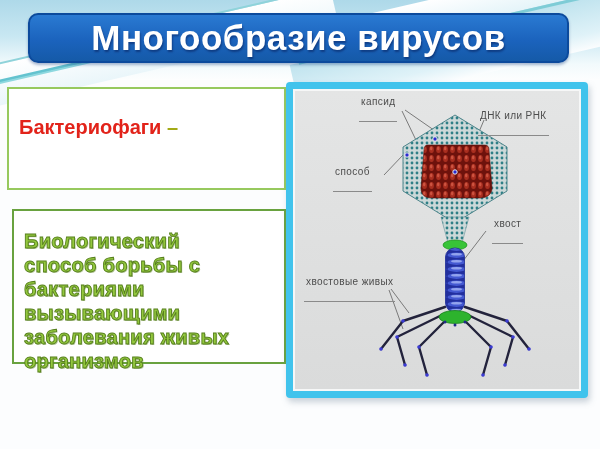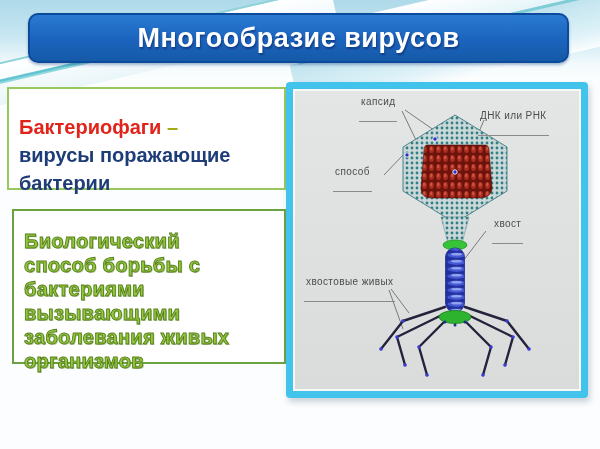--- a/index.html
+++ b/index.html
@@ -33,21 +33,21 @@
   }
   
   .banner{
     position:absolute;left:28px;top:13px;width:541px;height:50px;
     background:linear-gradient(180deg,#2a7ad2 0%,#1b63bd 55%,#155aa8 100%);
     border:2px solid #0c4a9c;border-radius:10px;
     box-shadow:0 2px 3px rgba(10,50,120,.35);
     display:flex;align-items:center;justify-content:center;
   }
   .banner-title{
-    color:#ffffff;font-size:27px;font-weight:bold;letter-spacing:.5px;
+    color:#ffffff;font-size:35px;font-weight:bold;letter-spacing:.5px;
     text-shadow:1px 2px 2px rgba(0,10,60,.4);
   }
   
   .def-box{
     position:absolute;left:7px;top:87px;width:279px;height:103px;
     background:#ffffff;border:2px solid #97c95e;padding:24px 10px;
     font-weight:bold;font-size:20px;line-height:28px;
   }
   .term-red{color:#e2231a;}
   .term-dash{color:#a3aa16;}
@@ -98,22 +98,20 @@
   <div class="ribbon teal-line-2"></div>
   <div class="ribbon ribbon-blue-right"></div>
   <div class="ribbon ribbon-white-right"></div>
 
   <div class="banner">
     <span class="banner-title">Многообразие вирусов</span>
   </div>
 
   <div class="def-box">
     <div><span class="term-red">Бактериофаги</span><span class="term-dash"> –</span></div>
-    <div class="def-navy">вирусы поражающие
-бактерии</div>
   </div>
 
   <div class="info-box">
     <div class="info-text">Биологический
 способ борьбы с
 бактериями
 вызывающими
 заболевания живых
 организмов</div>
   </div>

